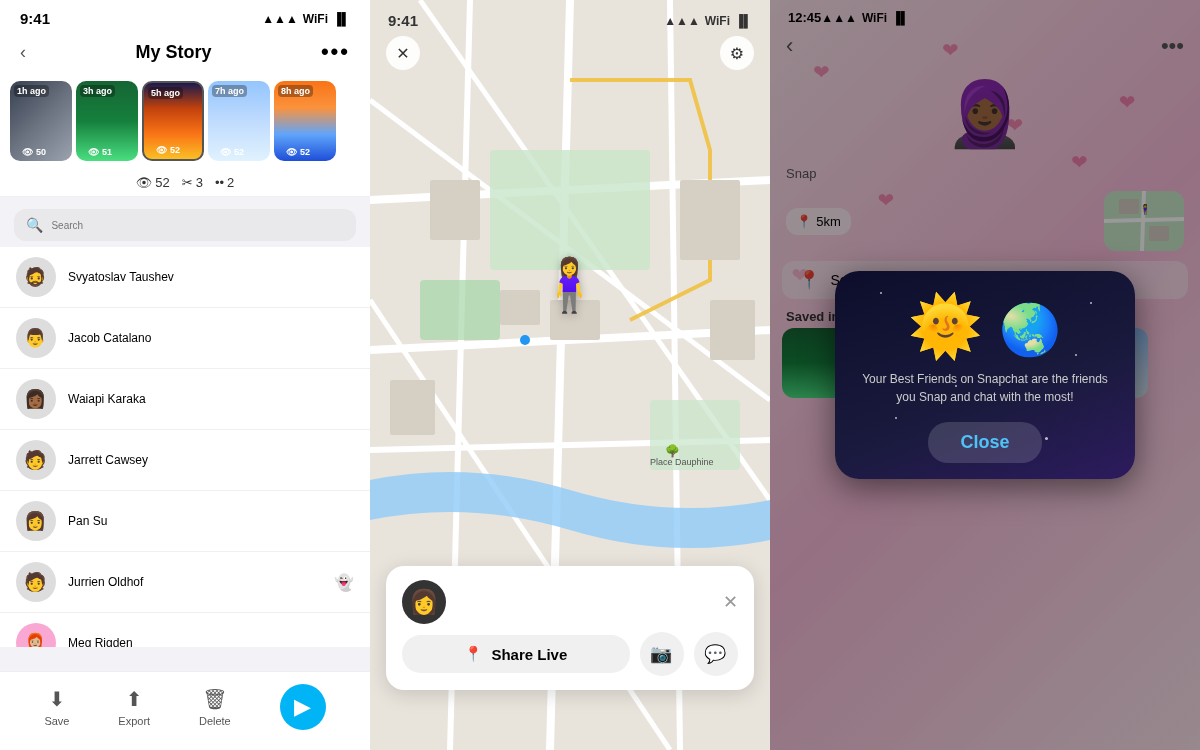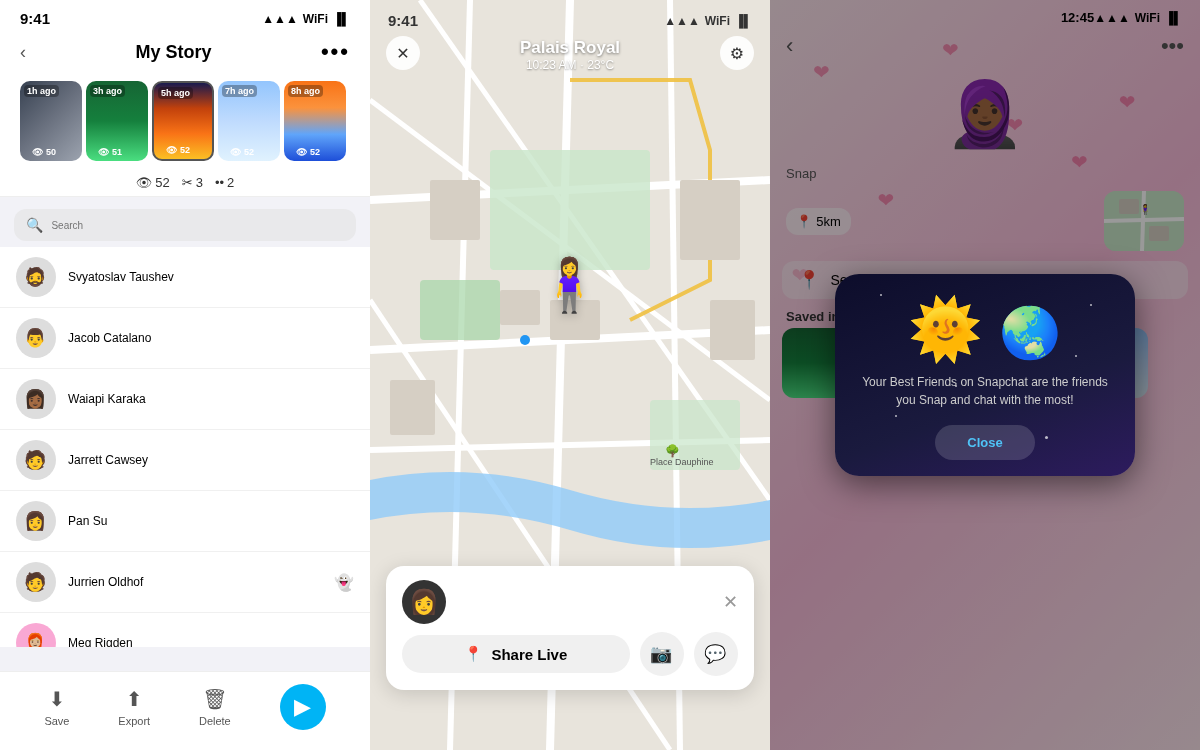--- a/index.html
+++ b/index.html
@@ -49,21 +49,21 @@
     .story-title {
       font-size: 18px;
       font-weight: 700;
     }
     .story-header .dots { font-size: 22px; font-weight: 700; letter-spacing: 2px; }
     .story-header .chevron { font-size: 18px; color: #555; }
 
     .story-strip {
       display: flex;
       gap: 4px;
-      padding: 8px 20px;
+      padding: 8px 10px;
       background: #fff;
     }
     .story-thumb {
       position: relative;
       width: 62px;
       height: 80px;
       border-radius: 10px;
       overflow: hidden;
       flex-shrink: 0;
     }
@@ -353,21 +353,21 @@
     
     .phone3 {
       width: 430px;
       height: 750px;
       background: #f5f0ef;
       position: relative;
     }
 
     .phone3-status {
       display: flex;
-      justify-content: flex-end;
+      justify-content: flex-start;
       padding: 10px 18px 4px;
       font-size: 13px;
       font-weight: 600;
       background: transparent;
     }
 
     .chat-header {
       display: flex;
       align-items: center;
       padding: 4px 16px 8px;
@@ -493,21 +493,21 @@
       line-height: 1.5;
       margin-bottom: 16px;
       position: relative;
       z-index: 1;
     }
     .close-modal-btn {
       background: rgba(255,255,255,0.15);
       border-radius: 20px;
       padding: 10px 32px;
       color: #4fc3f7;
-      font-size: 13px;
+      font-size: 18px;
       font-weight: 600;
       display: inline-block;
       position: relative;
       z-index: 1;
     }
 
     
     .bottom-location-row {
       display: flex;
       align-items: center;
@@ -706,24 +706,20 @@
       <span>▲▲▲</span>
       <span>WiFi</span>
       <span>▐▌</span>
     </div>
   </div>
 
   <div class="map-close-btn">
     <span>✕</span>
   </div>
 
-  <div class="map-header">
-    <div class="location-name">Palais Royal</div>
-    <div class="location-info">10:23 AM · 23°C</div>
-  </div>
 
   <div class="map-settings-btn">
     <span>⚙</span>
   </div>
 
   <div class="bitmoji-marker">
     🧍‍♀️
   </div>
 
   <div class="location-card">

